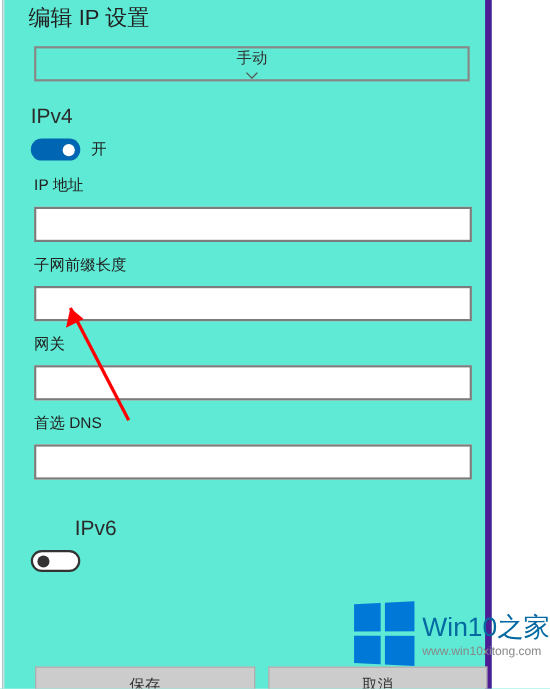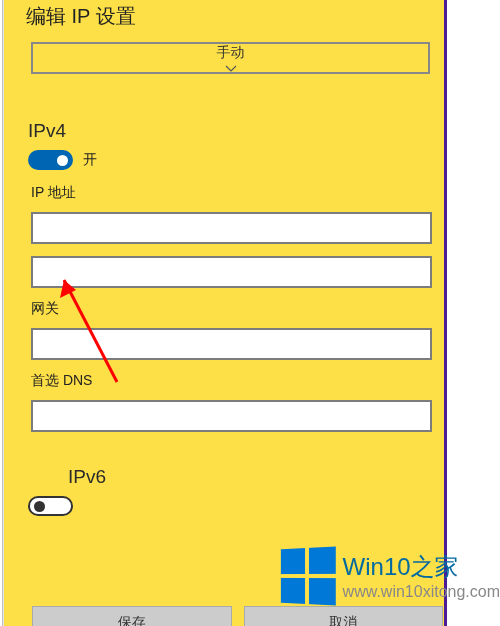--- a/index.html
+++ b/index.html
@@ -11,23 +11,23 @@
     color: #000;
     overflow: hidden;
     position: relative;
   }
   .dialog {
     position: absolute;
     left: 2px;
     top: 0;
     width: 445px;
     height: 626px;
-    background: #fde047;
+    background: #5eead4;
     border-left: 1px solid #c0c0c0;
-    border-right: 3px solid #4c1d95;
+    border-right: 6px solid #4c1d95;
     padding: 0 0 0 0;
   }
   .dialog-inner {
     border-left: 1px solid #e6e6e6;
     height: 100%;
     position: relative;
   }
   .title {
     font-size: 20px;
     font-weight: 400;
@@ -54,21 +54,21 @@
     display: flex;
     align-items: center;
     justify-content: center;
   }
   .section-h {
     font-size: 19px;
     color: #2b2b2b;
     padding: 30px 0 0 24px;
     font-weight: 400;
   }
-  .ipv4-h { padding-top: 46px; }
+  .ipv4-h { padding-top: 22px; }
   .toggle-row {
     display: flex;
     align-items: center;
     padding: 8px 0 0 24px;
     gap: 10px;
   }
   .toggle {
     width: 45px;
     height: 20px;
     border-radius: 20px;
@@ -168,21 +168,21 @@
     width: 56px; height: 56px;
     display: grid;
     grid-template-columns: 1fr 1fr;
     grid-template-rows: 1fr 1fr;
     gap: 4px;
     transform: perspective(120px) rotateY(-12deg);
   }
   .win-logo div { background: #0078d7; }
   .wm-text { display:flex; flex-direction:column; }
   .wm-top { font-size: 24px; color:#0369a1; font-weight:400;}
-  .wm-sub { font-size: 16px; color:#888;}
+  .wm-sub { font-size: 11px; color:#888;}
 </style>
 </head>
 <body>
 
 <div class="dialog">
  <div class="dialog-inner">
   <div class="title">编辑 IP 设置</div>
 
   <div class="select-wrap">
     <div class="select-val">手动</div>
@@ -200,20 +200,21 @@
         </div>
     <div class="toggle-label">开</div>
   </div>
 
   <div class="field first">
     <label class="field-label">IP 地址</label>
     <input type="text" value="" style="">
   </div>
 
   <div class="field">
+    <label class="field-label">子网前缀长度</label>
     <input type="text" value="" style="">
   </div>
 
   <div class="field">
     <label class="field-label">网关</label>
     <input type="text" value="" style="">
   </div>
 
   <div class="field">
     <label class="field-label">首选 DNS</label>

